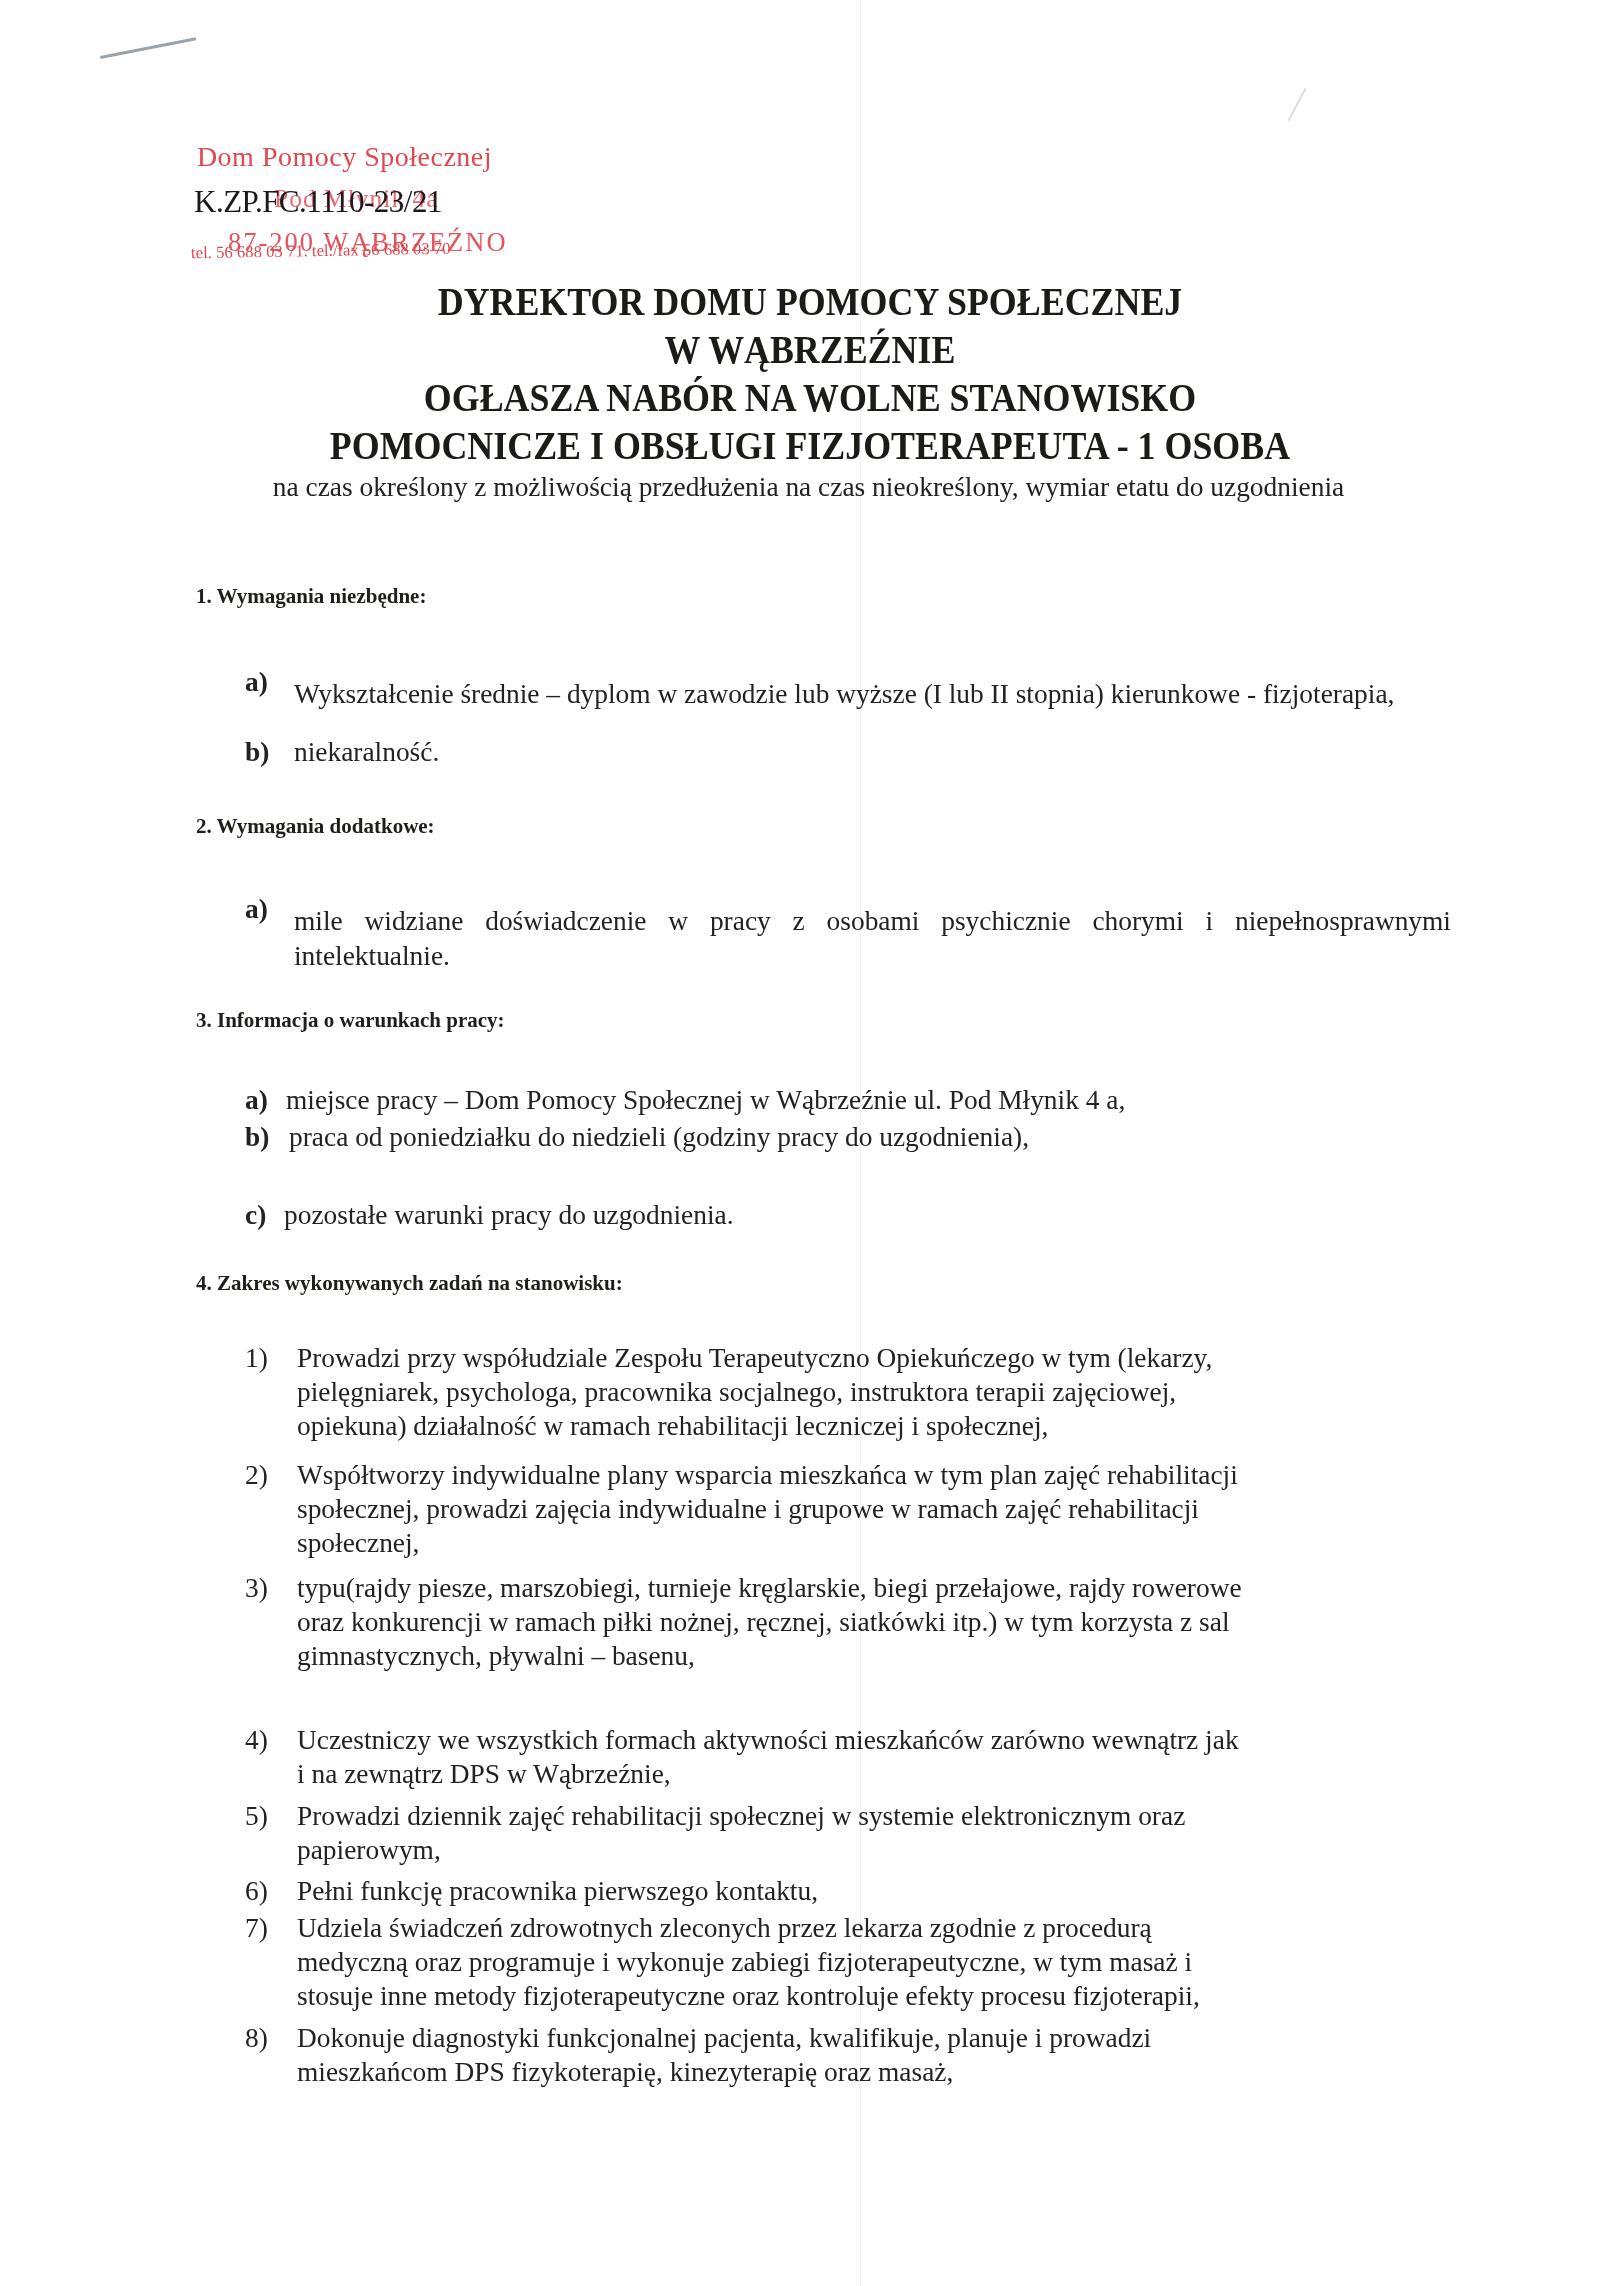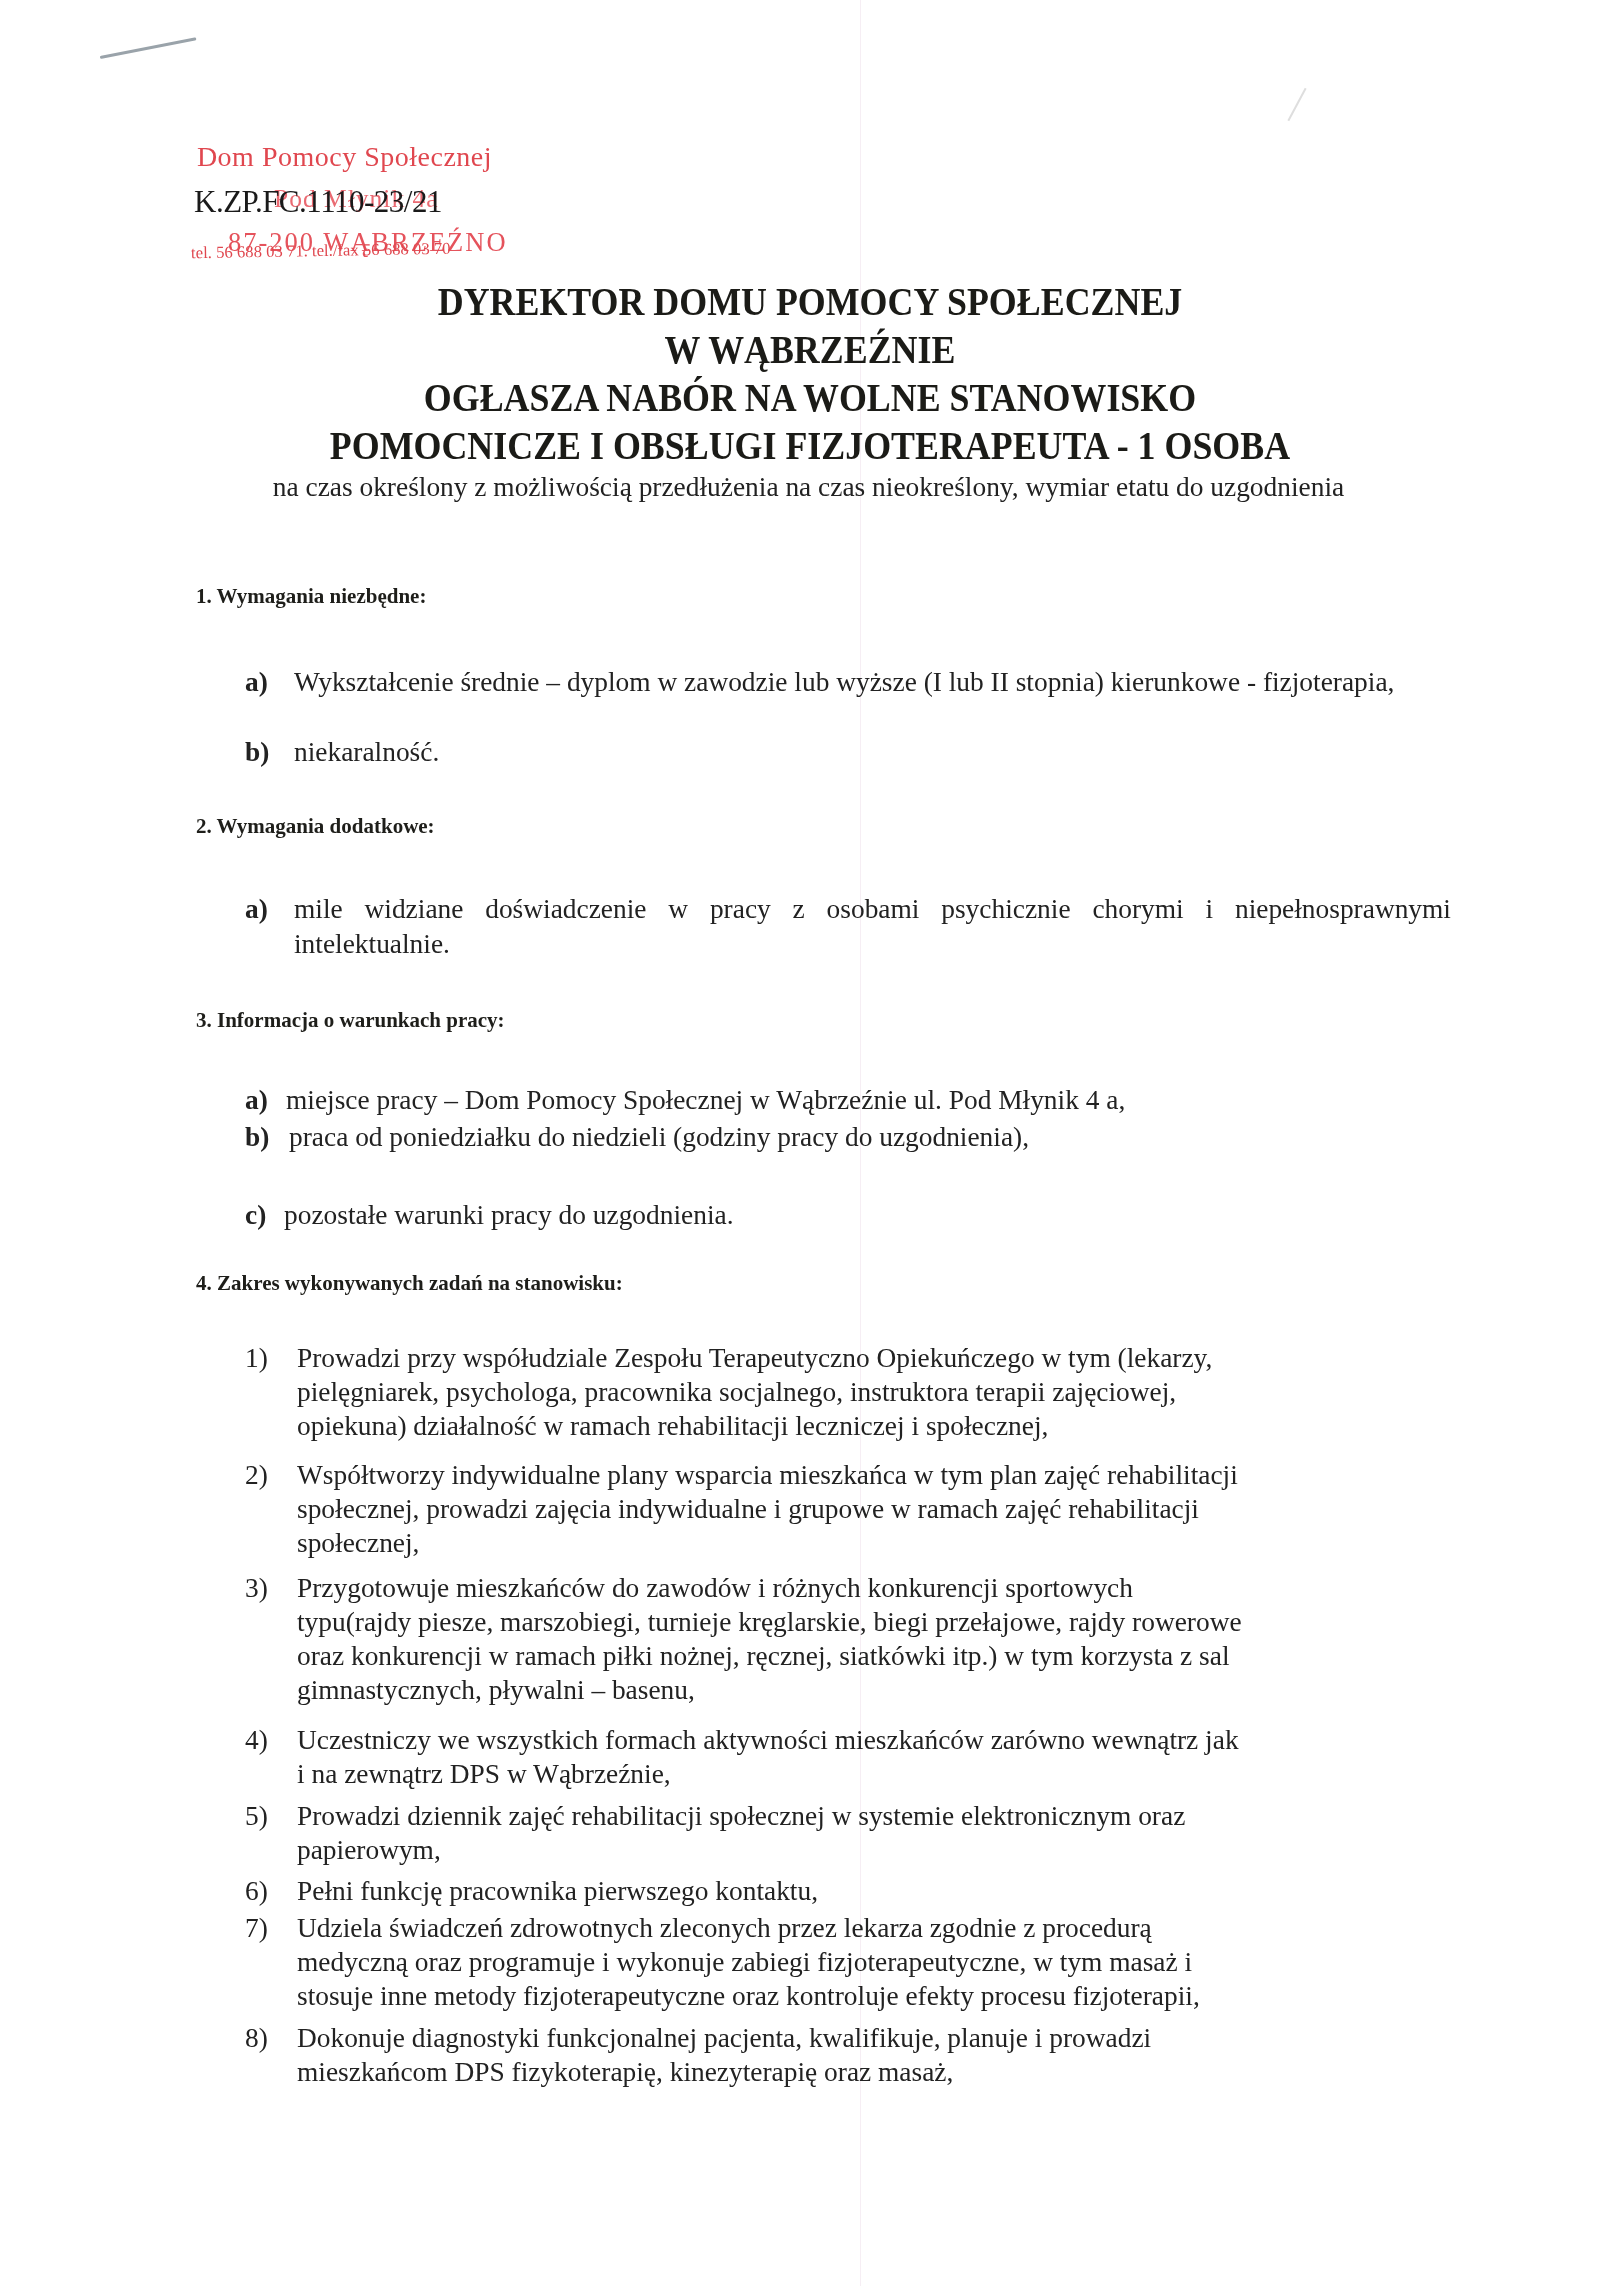--- a/index.html
+++ b/index.html
@@ -48,21 +48,21 @@
     left: 196px; width: 1225px; text-align: center; font-size: 27.4px; line-height: 35px; color: #222;
   }
   .section-title {
     left: 196px; font-weight: bold; font-size: 21px; color: #1e1e1a; white-space: nowrap;
   }
   .item {
     font-size: 27.4px; line-height: 35px; color: #222;
   }
   .item .lbl { position: absolute; left: 0; font-weight: bold; }
   .item .txt { position: absolute; }
-  .just { text-align: justify; text-align-last: left; }
+  .just { text-align: justify; text-align-last: left; margin-top: 12px; }
   .task { left: 245px; width: 1225px; font-size: 27.4px; line-height: 34px; color: #222; }
   .task .num { position: absolute; left: 0; top: 0; }
   .task .txt { position: absolute; left: 52px; top: 0; width: 1206px; }
 </style>
 </head>
 <body>
 
 <div class="abs scan-line"></div>
 <div class="abs pen-mark"></div>
 <div class="abs corner-mark"></div>
@@ -125,21 +125,20 @@
   <span class="num">2)</span>
   <div class="txt">
     <div>Współtworzy indywidualne plany wsparcia mieszkańca w tym plan zajęć rehabilitacji</div>
     <div>społecznej, prowadzi zajęcia indywidualne i grupowe w ramach zajęć rehabilitacji</div>
     <div>społecznej,</div>
   </div>
 </div>
 <div class="abs task" style="top:1571px; height:142px;">
   <span class="num">3)</span>
   <div class="txt">
-    <div>Przygotowuje mieszkańców do zawodów i różnych konkurencji sportowych</div>
     <div>typu(rajdy piesze, marszobiegi, turnieje kręglarskie, biegi przełajowe, rajdy rowerowe</div>
     <div>oraz konkurencji w ramach piłki nożnej, ręcznej, siatkówki itp.) w tym korzysta z sal</div>
     <div>gimnastycznych, pływalni – basenu,</div>
   </div>
 </div>
 <div class="abs task" style="top:1723px; height:74px;">
   <span class="num">4)</span>
   <div class="txt">
     <div>Uczestniczy we wszystkich formach aktywności mieszkańców zarówno wewnątrz jak</div>
     <div>i na zewnątrz DPS w Wąbrzeźnie,</div>

